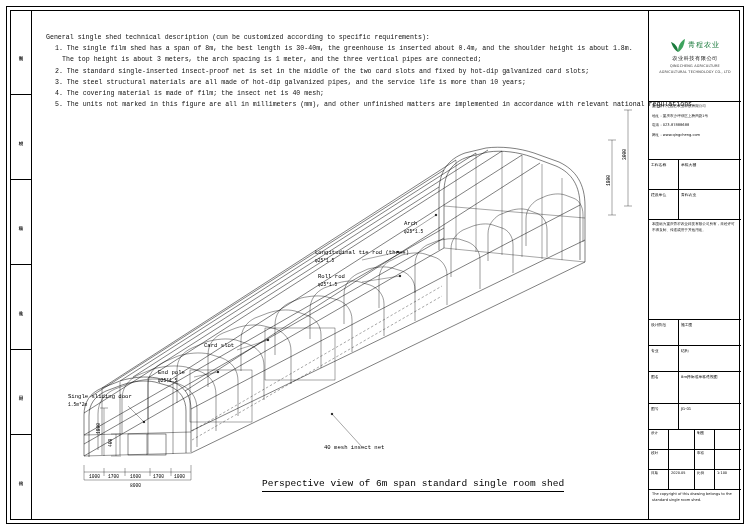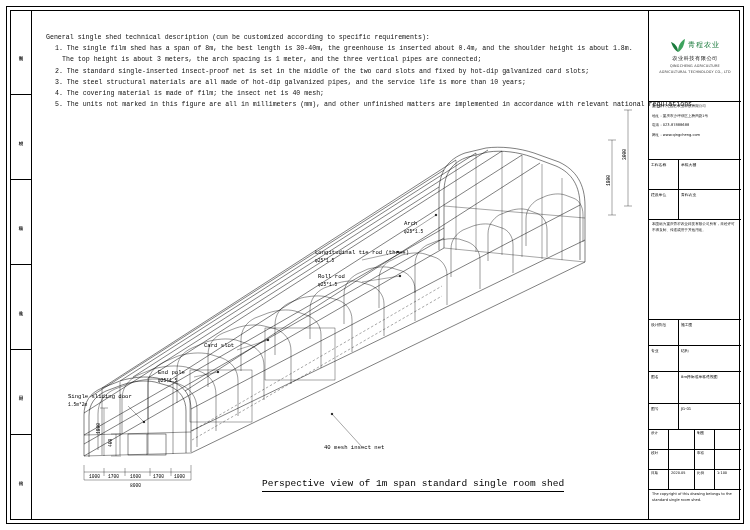--- a/index.html
+++ b/index.html
@@ -391,21 +391,21 @@
         <text class="lbl-sm" x="98" y="468">1600</text>
         <text class="lbl-sm" x="121" y="468">1700</text>
         <text class="lbl-sm" x="142" y="468">1000</text>
         <text class="lbl-sm" x="98" y="477">8000</text>
 
         <text class="lbl-sm" x="80" y="437" transform="rotate(-90 80 437)">400</text>
         <text class="lbl-sm" x="68" y="424" transform="rotate(-90 68 424)">1800</text>
       </g>
     </svg>
 
-    <div class="drawing-title">Perspective view of 1m span standard single room shed</div>
+    <div class="drawing-title">Perspective view of 6m span standard single room shed</div>
   </div>
 
   <div class="title-block">
 
     <div class="tb-logo-box">
       <div class="logo-mark">
         <svg width="16" height="16" viewBox="0 0 16 16" aria-hidden="true">
           <path d="M8 15 C8 9 4 6 1 5 C3 11 5 13 8 15 Z" fill="#1a7a3c"></path>
           <path d="M8 15 C8 8 11 4 15 2 C14 9 12 13 8 15 Z" fill="#3da35d"></path>
         </svg>

